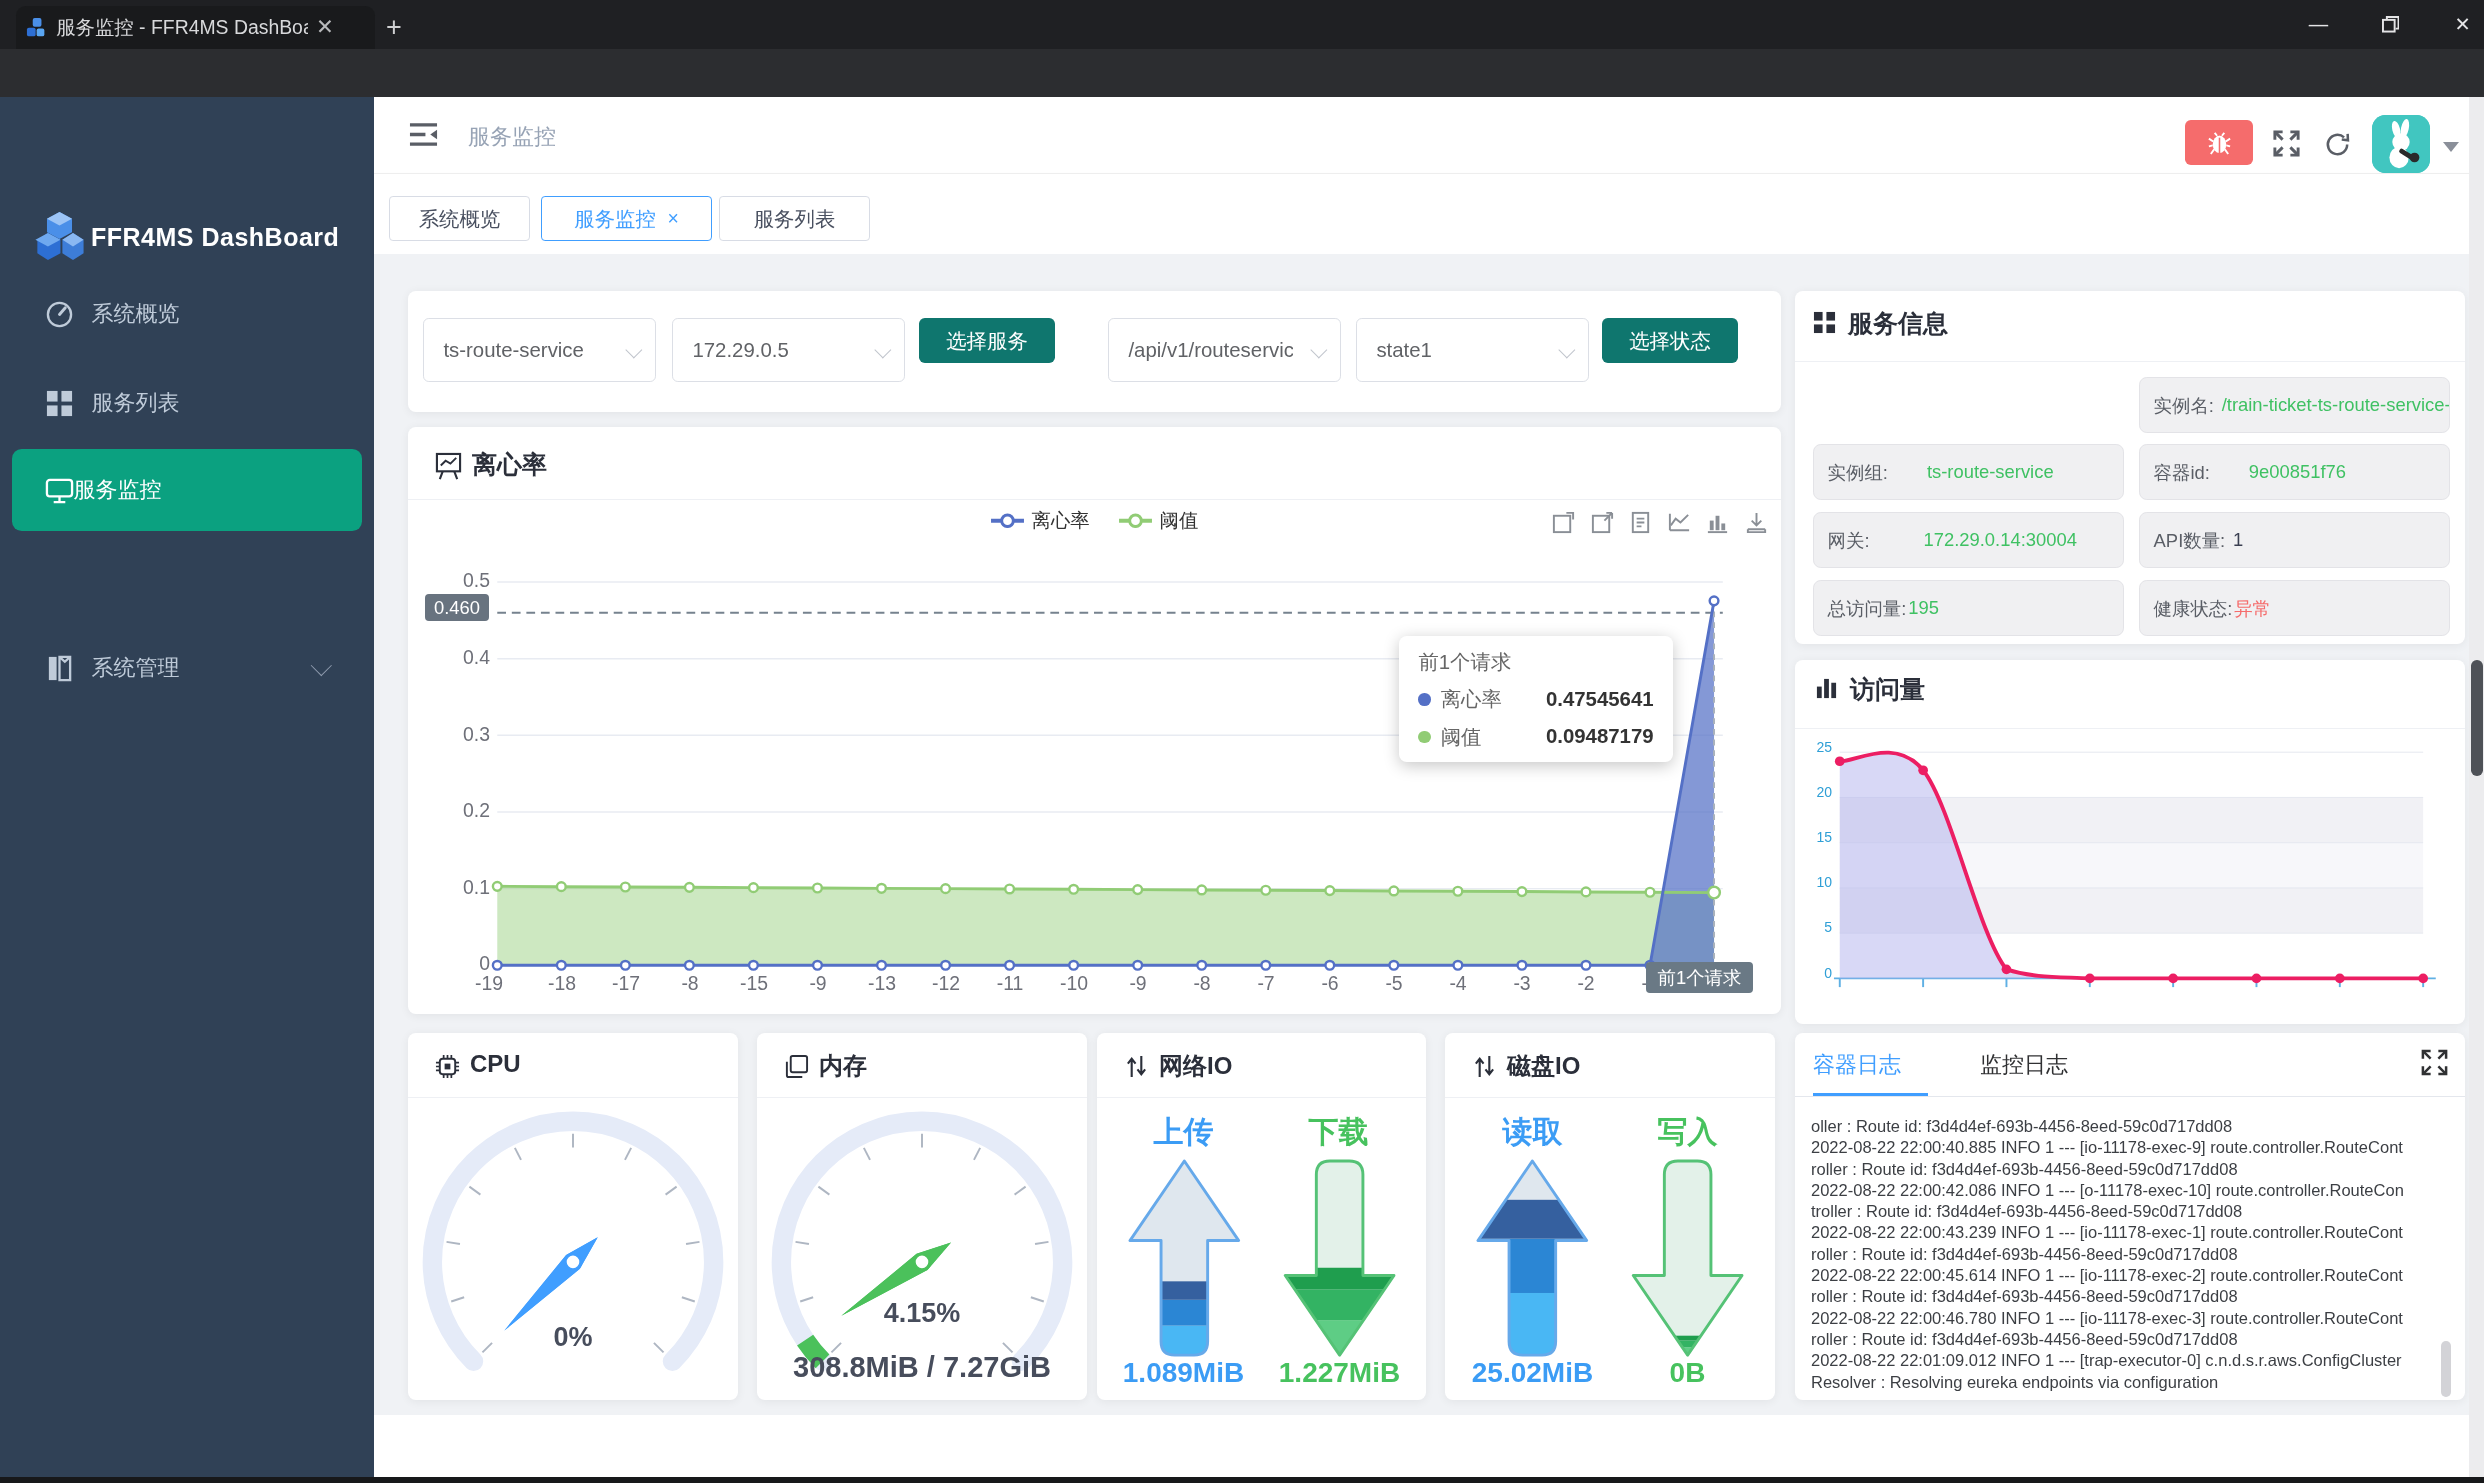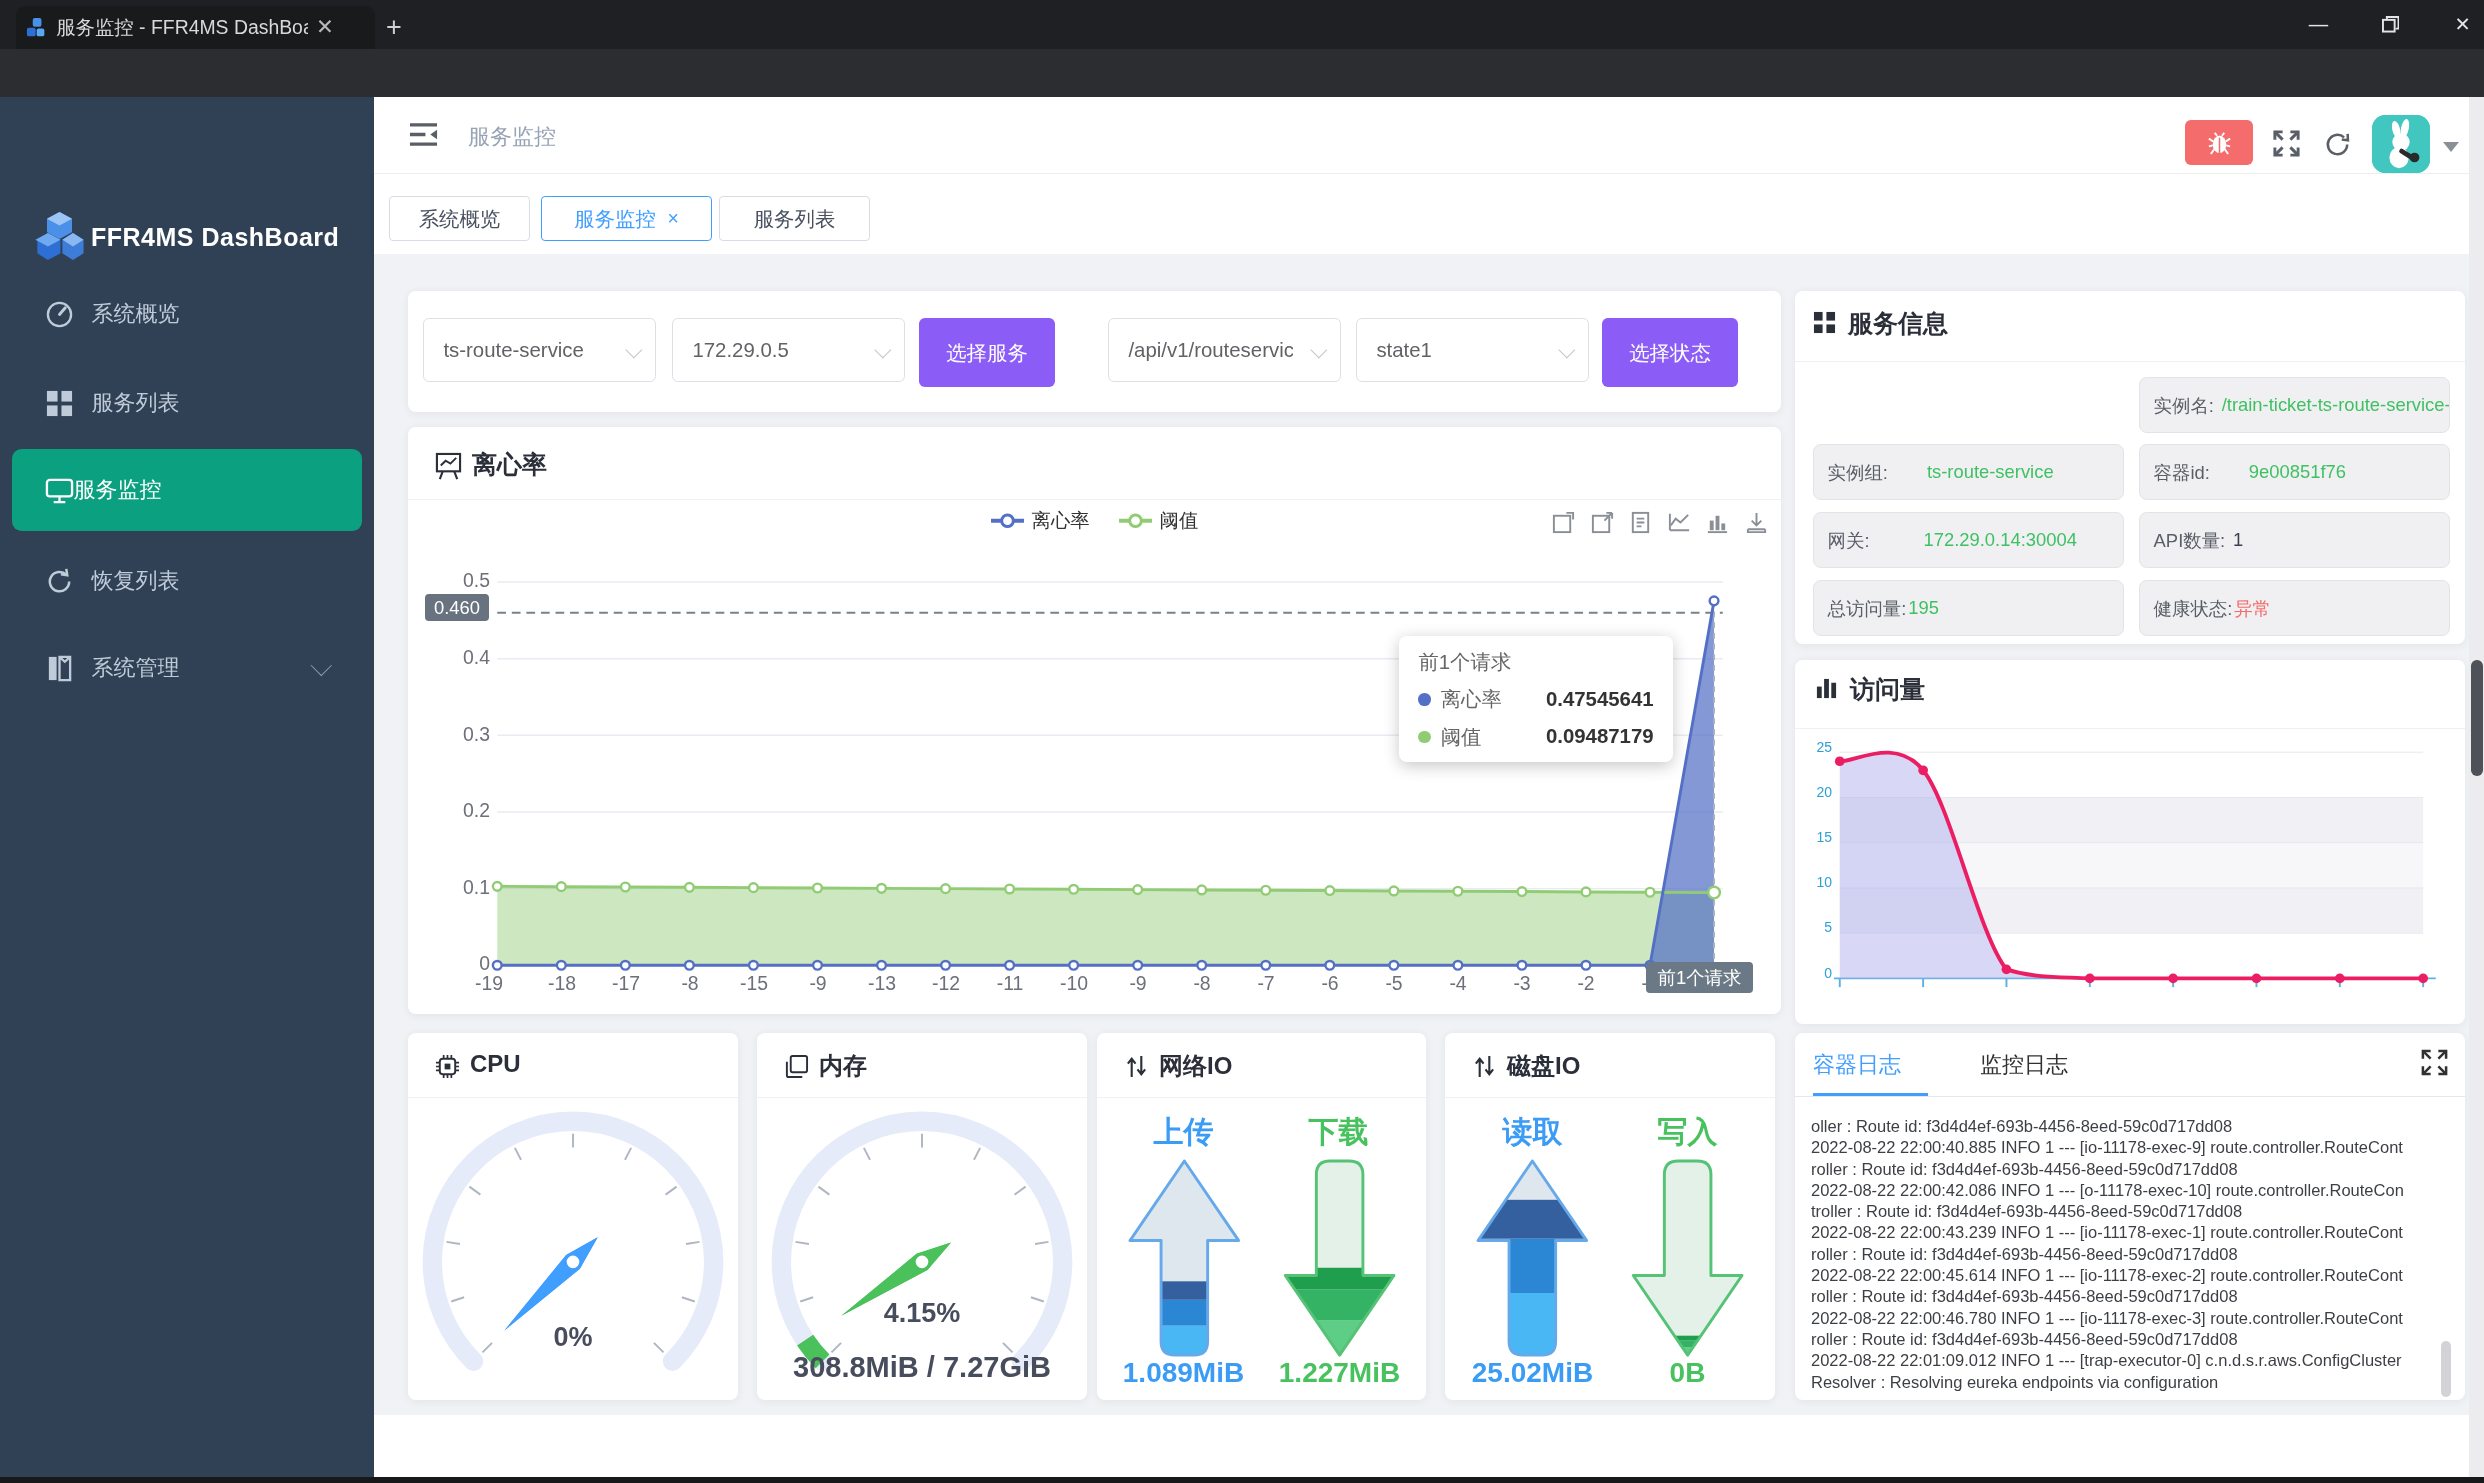--- a/index.html
+++ b/index.html
@@ -49,21 +49,21 @@
   .contentbg{left:374px;top:254px;width:2111px;height:1161px;background:#f0f2f5}
   
   .card{position:absolute;background:#fff;border-radius:7.8px;box-shadow:0 1.9px 9.7px rgba(0,0,0,0.06)}
   .card-title{font-size:25px;color:#2b2f3a;font-weight:bold}
   .divider{position:absolute;height:1px;background:#eef0f4}
   
   .sel{top:318px;height:64px;background:#fff;border:1px solid #dcdfe6;border-radius:5.8px;box-sizing:border-box;
        display:flex;align-items:center;font-size:20.4px;color:#606266}
   .sel .stext{margin-left:19.4px;white-space:nowrap;overflow:hidden;max-width:165px}
   .sel .schev{position:absolute;right:15.5px;top:25px;width:10.7px;height:10.7px;border-right:1.9px solid #c0c4cc;border-bottom:1.9px solid #c0c4cc;transform:rotate(45deg)}
-  .btn-blue{top:318px;height:69px;background:#8b5cf6;border-radius:5.8px;color:#fff;font-size:20.4px;
+  .btn-blue{top:318px;height:45px;background:#0f766e;border-radius:5.8px;color:#fff;font-size:20.4px;
             display:flex;align-items:center;justify-content:center}
   
   .legend{left:408px;top:507px;width:1373px;display:flex;justify-content:center;gap:29px}
   .leg-item{display:flex;align-items:center;gap:7.8px;font-size:19.4px;color:#333}
   
   .ecc-ylab{position:absolute;left:0;width:82px;text-align:right;font-size:19.4px;color:#6e7079}
   .ecc-xlab{position:absolute;top:0;width:78px;text-align:center;font-size:19.4px;color:#6e7079}
   .vis-ylab{position:absolute;left:0;width:37px;text-align:right;font-size:14px;color:#2f9fd6}
   .vis-xlab{position:absolute;top:0;width:83px;text-align:center;font-size:22px;color:#2f9fd6}
   .mark-badge{left:425px;top:594px;width:64px;height:27px;background:#68737f;border-radius:3.9px;color:#fff;
@@ -258,27 +258,20 @@
     </div>
 
     <div class="abs menu-active">
       <svg class="mi-ic" viewBox="0 0 30 30">
         <rect x="2" y="4" width="26" height="17" rx="3" fill="none" stroke="#fff" stroke-width="2.4"></rect>
         <path d="M15 21 V26 M9 27 H21" stroke="#fff" stroke-width="2.4"></path>
       </svg>
       <span class="mi-lab">服务监控</span>
     </div>
 
-    <div class="abs menu-item" style="top:457px">
-      <svg class="mi-ic" viewBox="0 0 30 30">
-        <path d="M25 15 a10 10 0 1 1-3-7" fill="none" stroke="#bfcbd9" stroke-width="2.6"></path>
-        <path d="M22 2 L23 8.5 L16.5 7.5" fill="none" stroke="#bfcbd9" stroke-width="2.6"></path>
-      </svg>
-      <span class="mi-lab">恢复列表</span>
-    </div>
 
     <div class="abs menu-item" style="top:544px">
       <svg class="mi-ic" viewBox="0 0 30 30">
         <path d="M4 3 H12 V27 H4 Z" fill="#bfcbd9"></path>
         <path d="M15 3 H26 V27 H15 Z M15 3 L20.5 8 L26 3" fill="none" stroke="#bfcbd9" stroke-width="2.4"></path>
       </svg>
       <span class="mi-lab">系统管理</span>
       <span class="chev-down" style="margin-left:auto;margin-right:45px;margin-top:-5.8px"></span>
     </div>
   </div>

